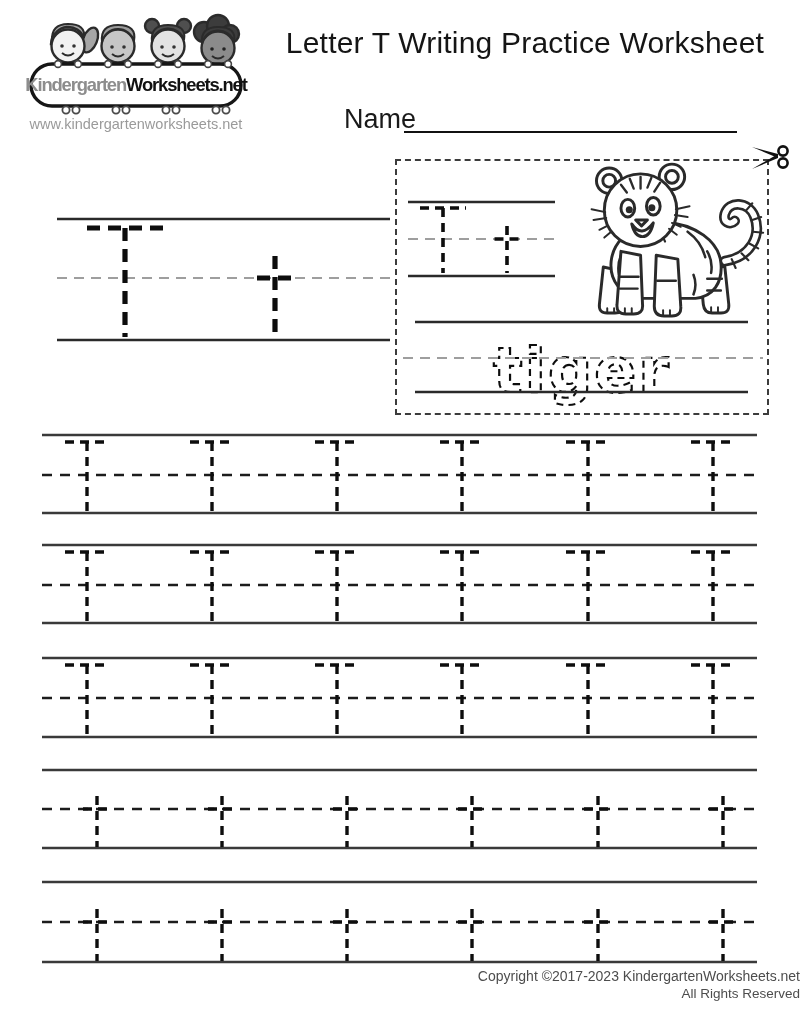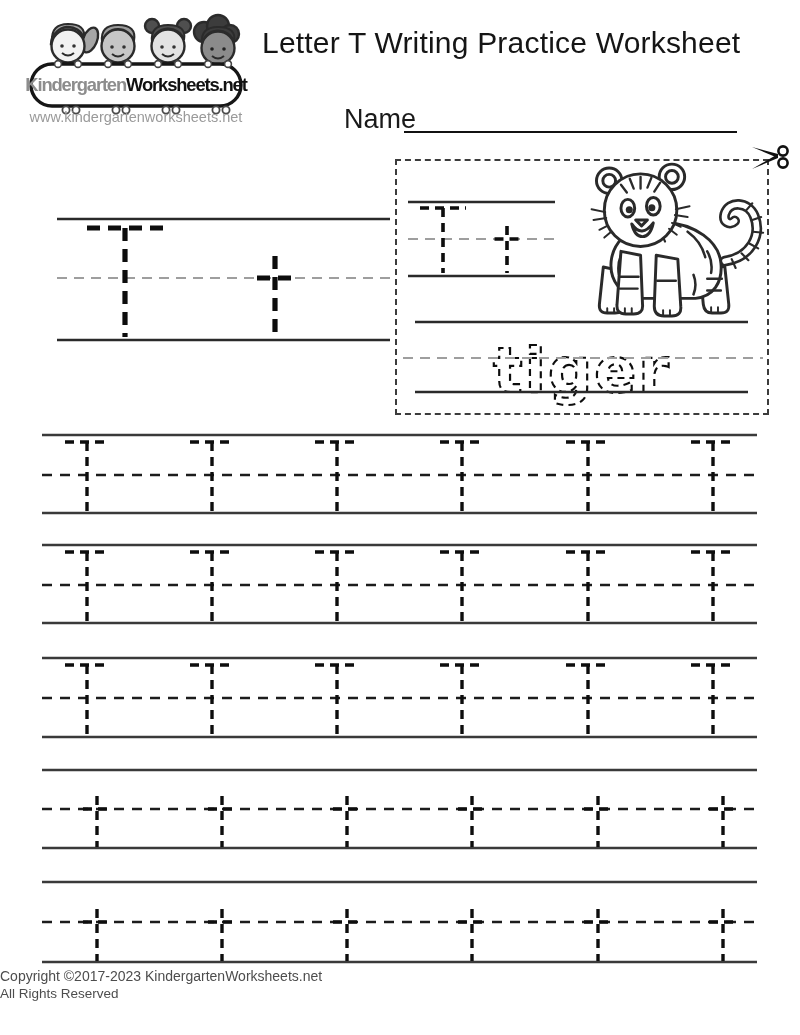--- a/index.html
+++ b/index.html
@@ -8,25 +8,25 @@
 
   
   .logo{position:absolute;left:28px;top:8px;width:216px;height:130px;}
   .logo svg{position:absolute;left:0;top:0;}
   .logo-pill-text{position:absolute;left:3px;top:56px;width:210px;height:42px;
       display:flex;align-items:center;justify-content:center;
       font-weight:700;font-size:19px;letter-spacing:-1.2px;transform:scaleX(.97);
       white-space:nowrap;}
   .logo-pill-text .part1{color:#8d8d8d;}
   .logo-pill-text .part2{color:#111;}
-  .logo-url{position:absolute;left:-10px;top:101px;width:236px;text-align:center;
+  .logo-url{position:absolute;left:-10px;top:108px;width:236px;text-align:center;
       color:#9a9a9a;font-size:14.5px;}
 
   
-  .title{position:absolute;left:262px;top:26px;width:526px;margin:0;
+  .title{position:absolute;left:262px;top:26px;width:526px;margin:0;text-align:center;
       font-size:30px;font-weight:400;color:#151515;letter-spacing:.2px;}
   .name-label{position:absolute;left:344px;top:104px;font-size:27px;color:#1a1a1a;}
   .name-line{position:absolute;left:404px;top:131px;width:333px;height:0;
       border-bottom:2.4px solid #111;}
 
   
   .cutout{position:absolute;left:395px;top:159px;width:374px;height:256px;
       border:2px dashed #3c3c3c;box-sizing:border-box;}
   .scissors{position:absolute;left:751px;top:142px;}
   .tiger{position:absolute;left:570px;top:161px;}
@@ -38,21 +38,21 @@
   .rowsolid{stroke:var(--rowline,#3a3a3a);stroke-width:2.6;}
   .rowdash{stroke:var(--rowmid,#1c1c1c);stroke-width:2.4;stroke-dasharray:10 8;}
   .glyph{stroke:var(--trace,#0d0d0d);stroke-width:3.4;stroke-dasharray:9 6;}
   .glyph-big{stroke:var(--trace,#0d0d0d);stroke-width:5.2;stroke-dasharray:13 8;}
   .glyph-mid{stroke:var(--trace,#0d0d0d);stroke-width:3.6;stroke-dasharray:9 6;}
   .trace-word{font-family:"DejaVu Sans", sans-serif;font-size:62px;font-weight:700;
       letter-spacing:2px;fill:none;stroke:var(--trace,#0d0d0d);stroke-width:2.2;
       stroke-dasharray:7 5;}
 
   
-  .footer{position:absolute;left:0;top:968px;width:800px;text-align:left;color:#4d4d4d;}
+  .footer{position:absolute;left:0;top:968px;width:800px;text-align:right;color:#4d4d4d;}
   .footer .line1{font-size:14px;}
   .footer .line2{font-size:13.5px;margin-top:2px;}
 </style>
 </head>
 <body>
 
 <div class="page">
 
   <div class="logo">
     <svg width="216" height="112" viewBox="0 0 216 112">

